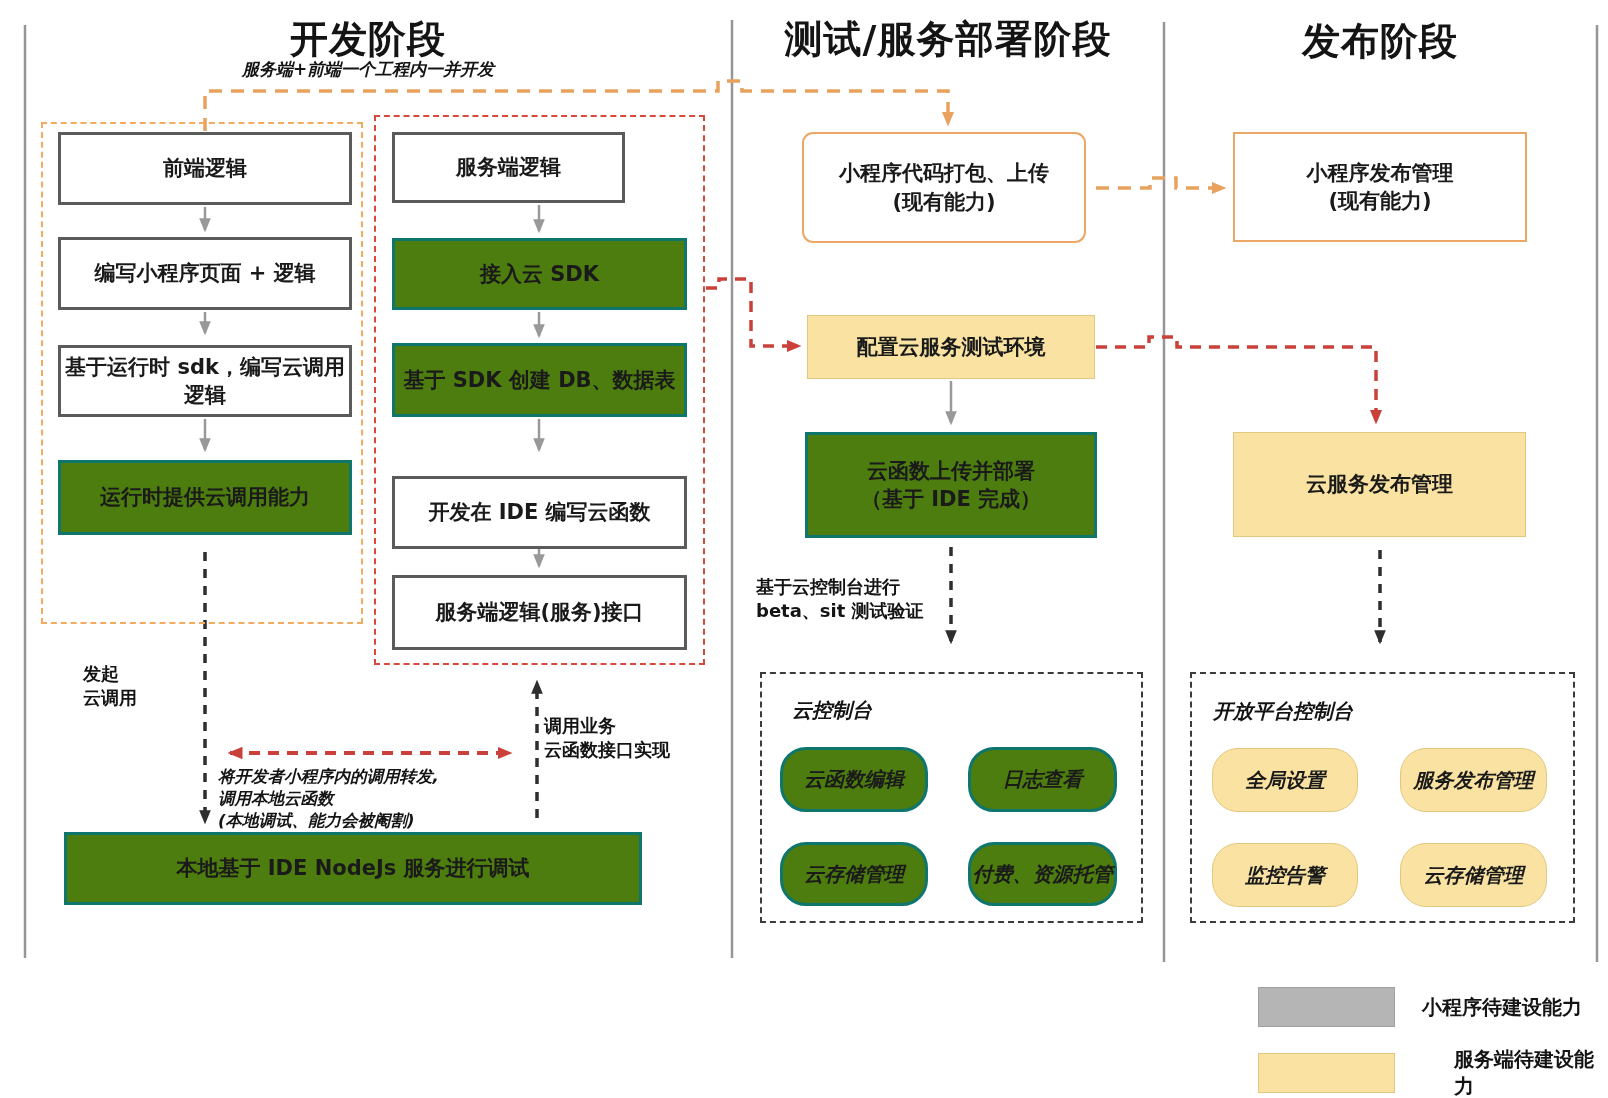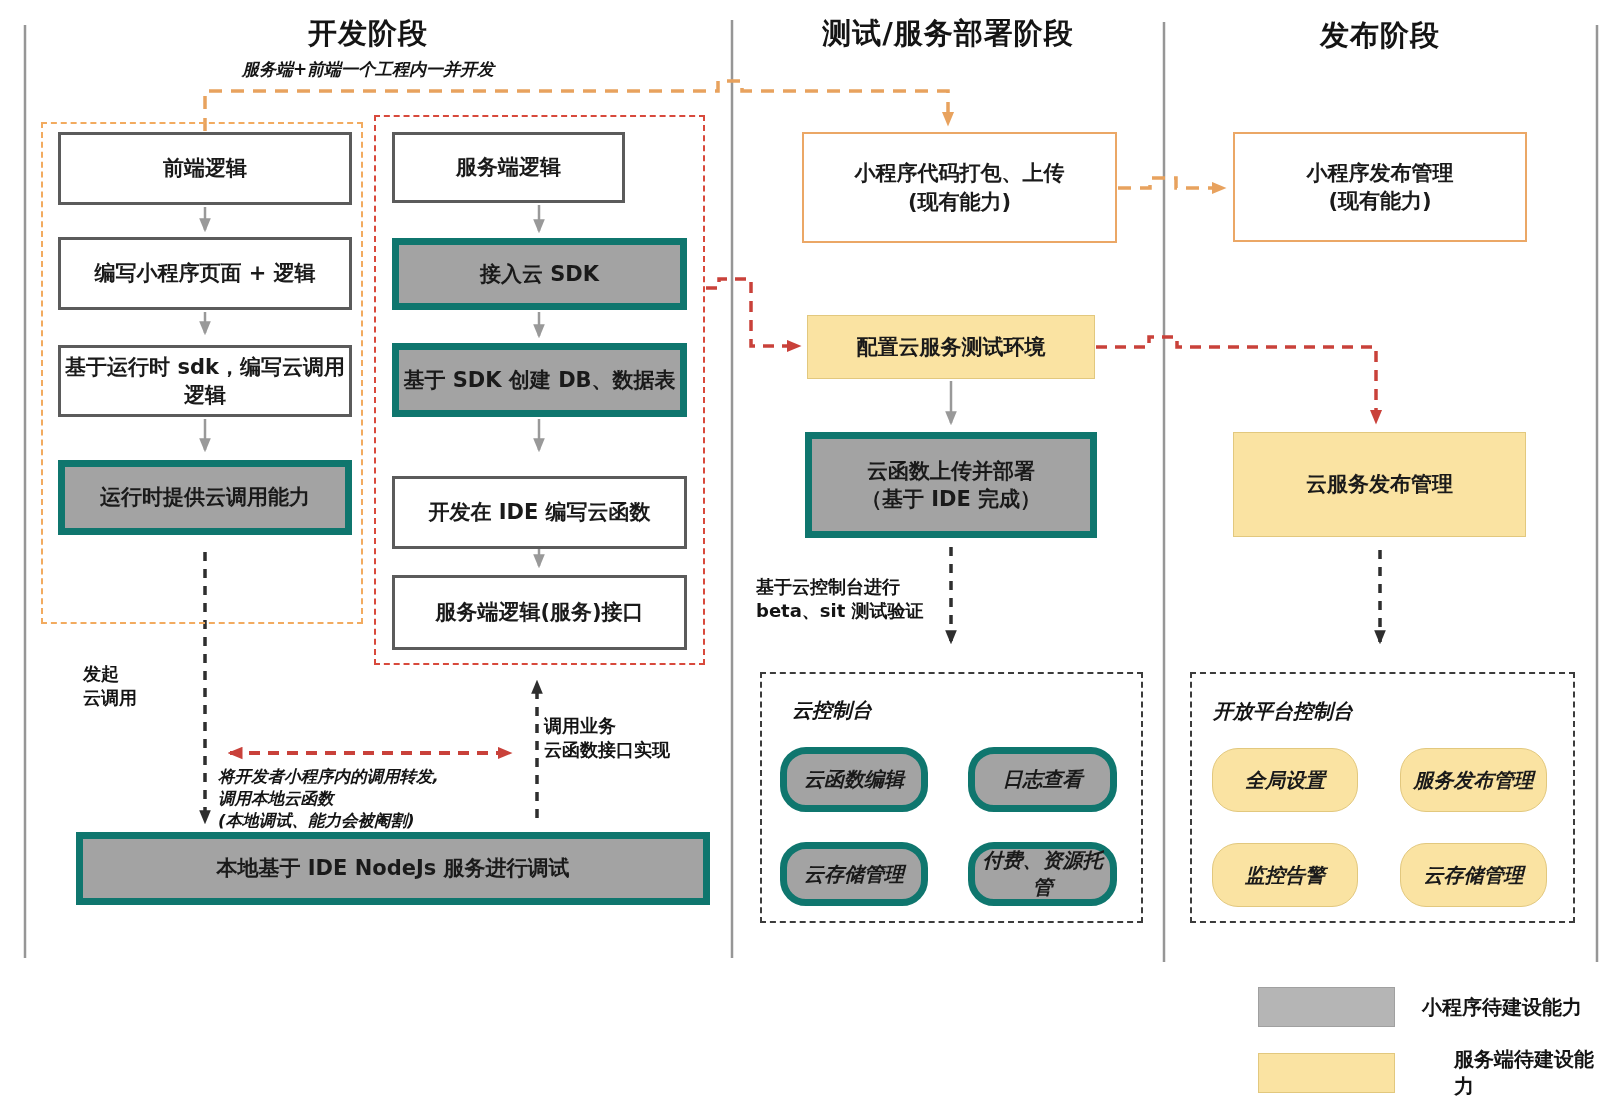--- a/index.html
+++ b/index.html
@@ -1,23 +1,23 @@
 <!DOCTYPE html>
 <html><head>
 <meta charset="utf-8">
 <style>
   html,body{margin:0;padding:0;background:#fff;}
   #canvas{position:relative;width:1608px;height:1098px;background:#ffffff;overflow:hidden;
           font-family:"DejaVu Sans","Liberation Sans",sans-serif;color:#141414;}
-  .phase-title{position:absolute;font-weight:bold;font-size:29px;text-align:center;letter-spacing:1px;}
+  .phase-title{position:absolute;font-weight:bold;font-size:38px;text-align:center;letter-spacing:1px;}
   .phase-subtitle{position:absolute;font-weight:bold;font-style:italic;font-size:17px;text-align:center;}
   .box{position:absolute;display:flex;align-items:center;justify-content:center;text-align:center;
        font-weight:bold;font-size:21px;line-height:1.35;white-space:pre-line;box-sizing:border-box;color:#1a1a1a;}
   .box.white{background:#ffffff;border:3px solid #5b5b5b;}
-  .box.gray{background:#a3a3a3;border:7px solid #0f766e;}
+  .box.gray{background:#4d7c0f;border:3px solid #0f766e;}
   .box.yellow{background:#fae3a2;border:1.5px solid #e2c87e;}
   .box.orange-outline{background:#fff;border:2px solid #eba766;}
   .box.inner{font-style:italic;font-size:20px;border-radius:26px;}
   .dashed-container{position:absolute;box-sizing:border-box;}
   .dc-orange{border:2px dashed #f2ab60;}
   .dc-red{border:2px dashed #d8493c;}
   .dc-black{border:2.5px dashed #3c3c3c;}
   .dc-title{position:absolute;font-weight:bold;font-style:italic;font-size:20px;}
   .lbl{position:absolute;font-weight:bold;font-size:18px;line-height:1.32;text-align:left;white-space:pre-line;}
   .lbl.italic{font-style:italic;font-size:16.5px;font-weight:bold;}
@@ -96,31 +96,31 @@
 逻辑</div>
   <div class="box white" style="left:58px;top:237px;width:294px;height:73px;">编写小程序页面 + 逻辑</div>
   <div class="box gray" style="left:58px;top:460px;width:294px;height:75px;">运行时提供云调用能力</div>
 
   <div class="box white" style="left:392px;top:132px;width:233px;height:71px;">服务端逻辑</div>
   <div class="box gray" style="left:392px;top:238px;width:295px;height:72px;">接入云 SDK</div>
   <div class="box gray" style="left:392px;top:343px;width:295px;height:74px;">基于 SDK 创建 DB、数据表</div>
   <div class="box white" style="left:392px;top:476px;width:295px;height:73px;">开发在 IDE 编写云函数</div>
   <div class="box white" style="left:392px;top:575px;width:295px;height:75px;">服务端逻辑(服务)接口</div>
 
-  <div class="box gray" style="left:76px;top:832px;width:634px;height:73px;">本地基于 IDE NodeJs 服务进行调试</div>
+  <div class="box gray" style="left:64px;top:832px;width:578px;height:73px;">本地基于 IDE NodeJs 服务进行调试</div>
 
   <div class="lbl" style="left:83px;top:662px;width:120px;">发起
 云调用</div>
   <div class="lbl" style="left:544px;top:714px;width:165px;">调用业务
 云函数接口实现</div>
   <div class="lbl italic" style="left:218px;top:766px;width:300px;">将开发者小程序内的调用转发,
 调用本地云函数
 (本地调试、能力会被阉割)</div>
 
-  <div class="box orange-outline" style="left:802px;top:132px;width:315px;height:111px;">小程序代码打包、上传
+  <div class="box orange-outline" style="left:802px;top:132px;width:284px;height:111px;border-radius:11px;">小程序代码打包、上传
 (现有能力)</div>
   <div class="box yellow" style="left:807px;top:315px;width:288px;height:64px;">配置云服务测试环境</div>
   <div class="box gray" style="left:805px;top:432px;width:292px;height:106px;">云函数上传并部署
 （基于 IDE 完成）</div>
   <div class="lbl" style="left:756px;top:575px;width:200px;">基于云控制台进行
 beta、sit 测试验证</div>
 
   <div class="dashed-container dc-black" style="left:760px;top:672px;width:383px;height:251px;"></div>
   <div class="dc-title" style="left:792px;top:697px;">云控制台</div>
   <div class="box gray inner" style="left:780px;top:747px;width:148px;height:65px;">云函数编辑</div>

